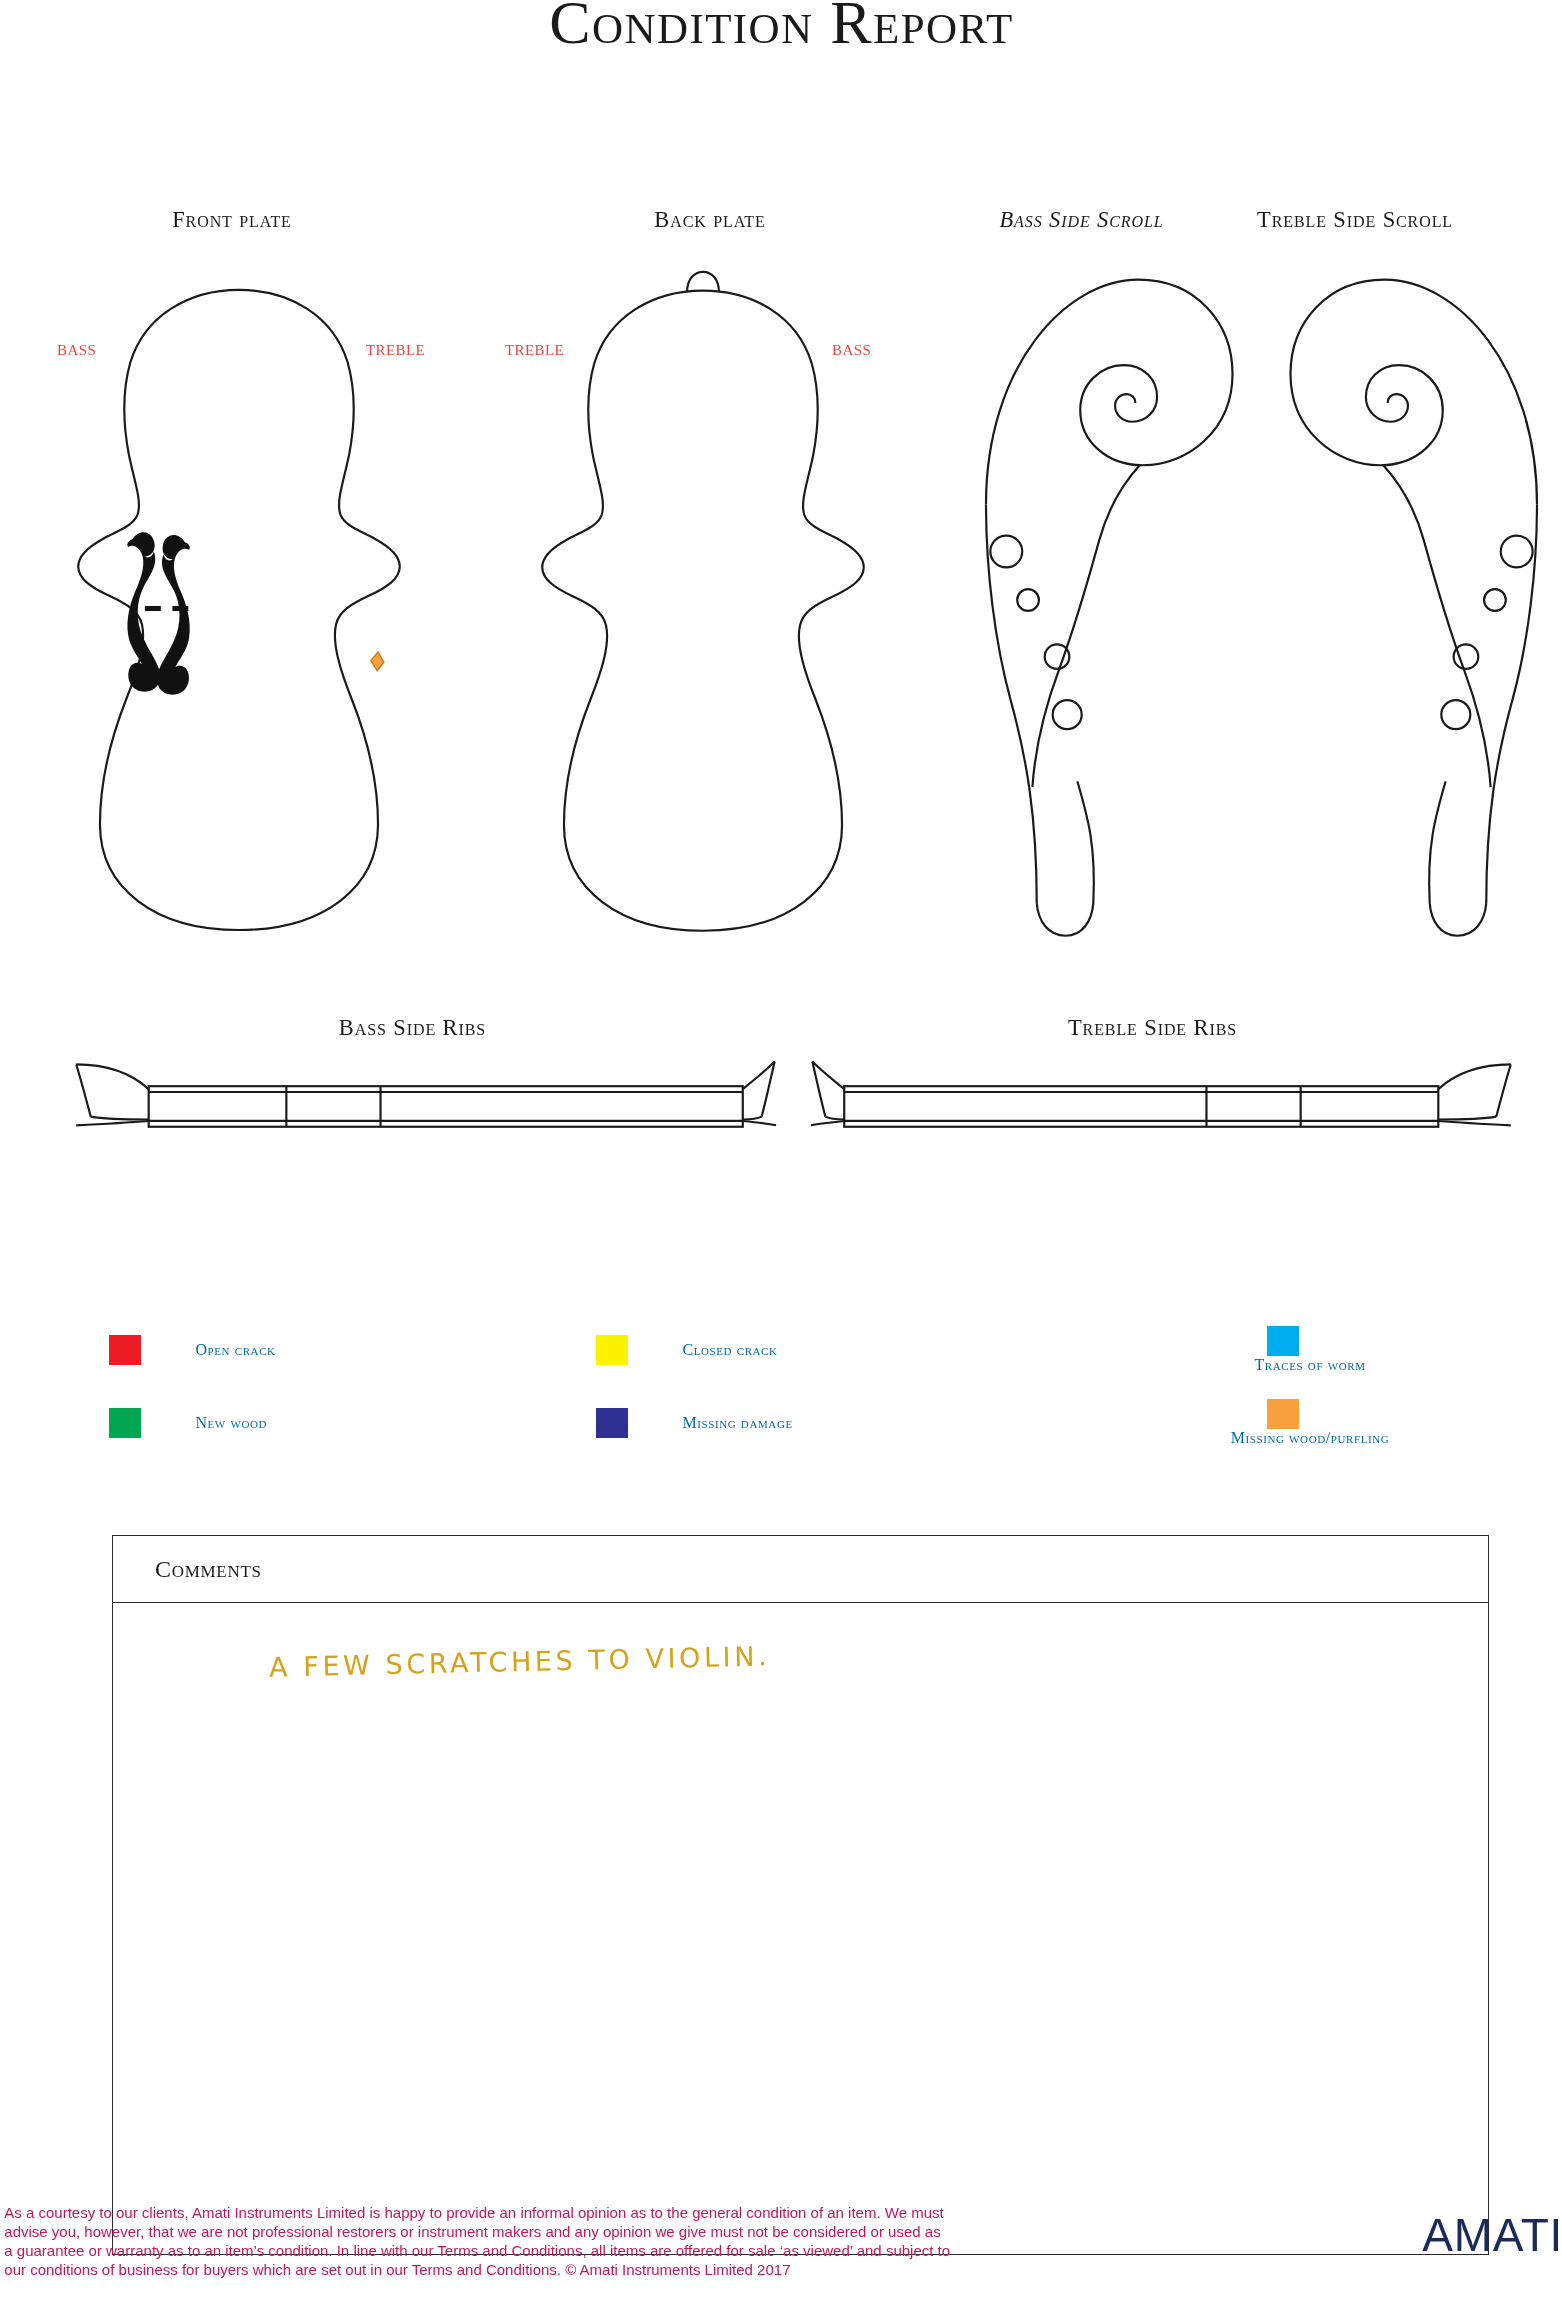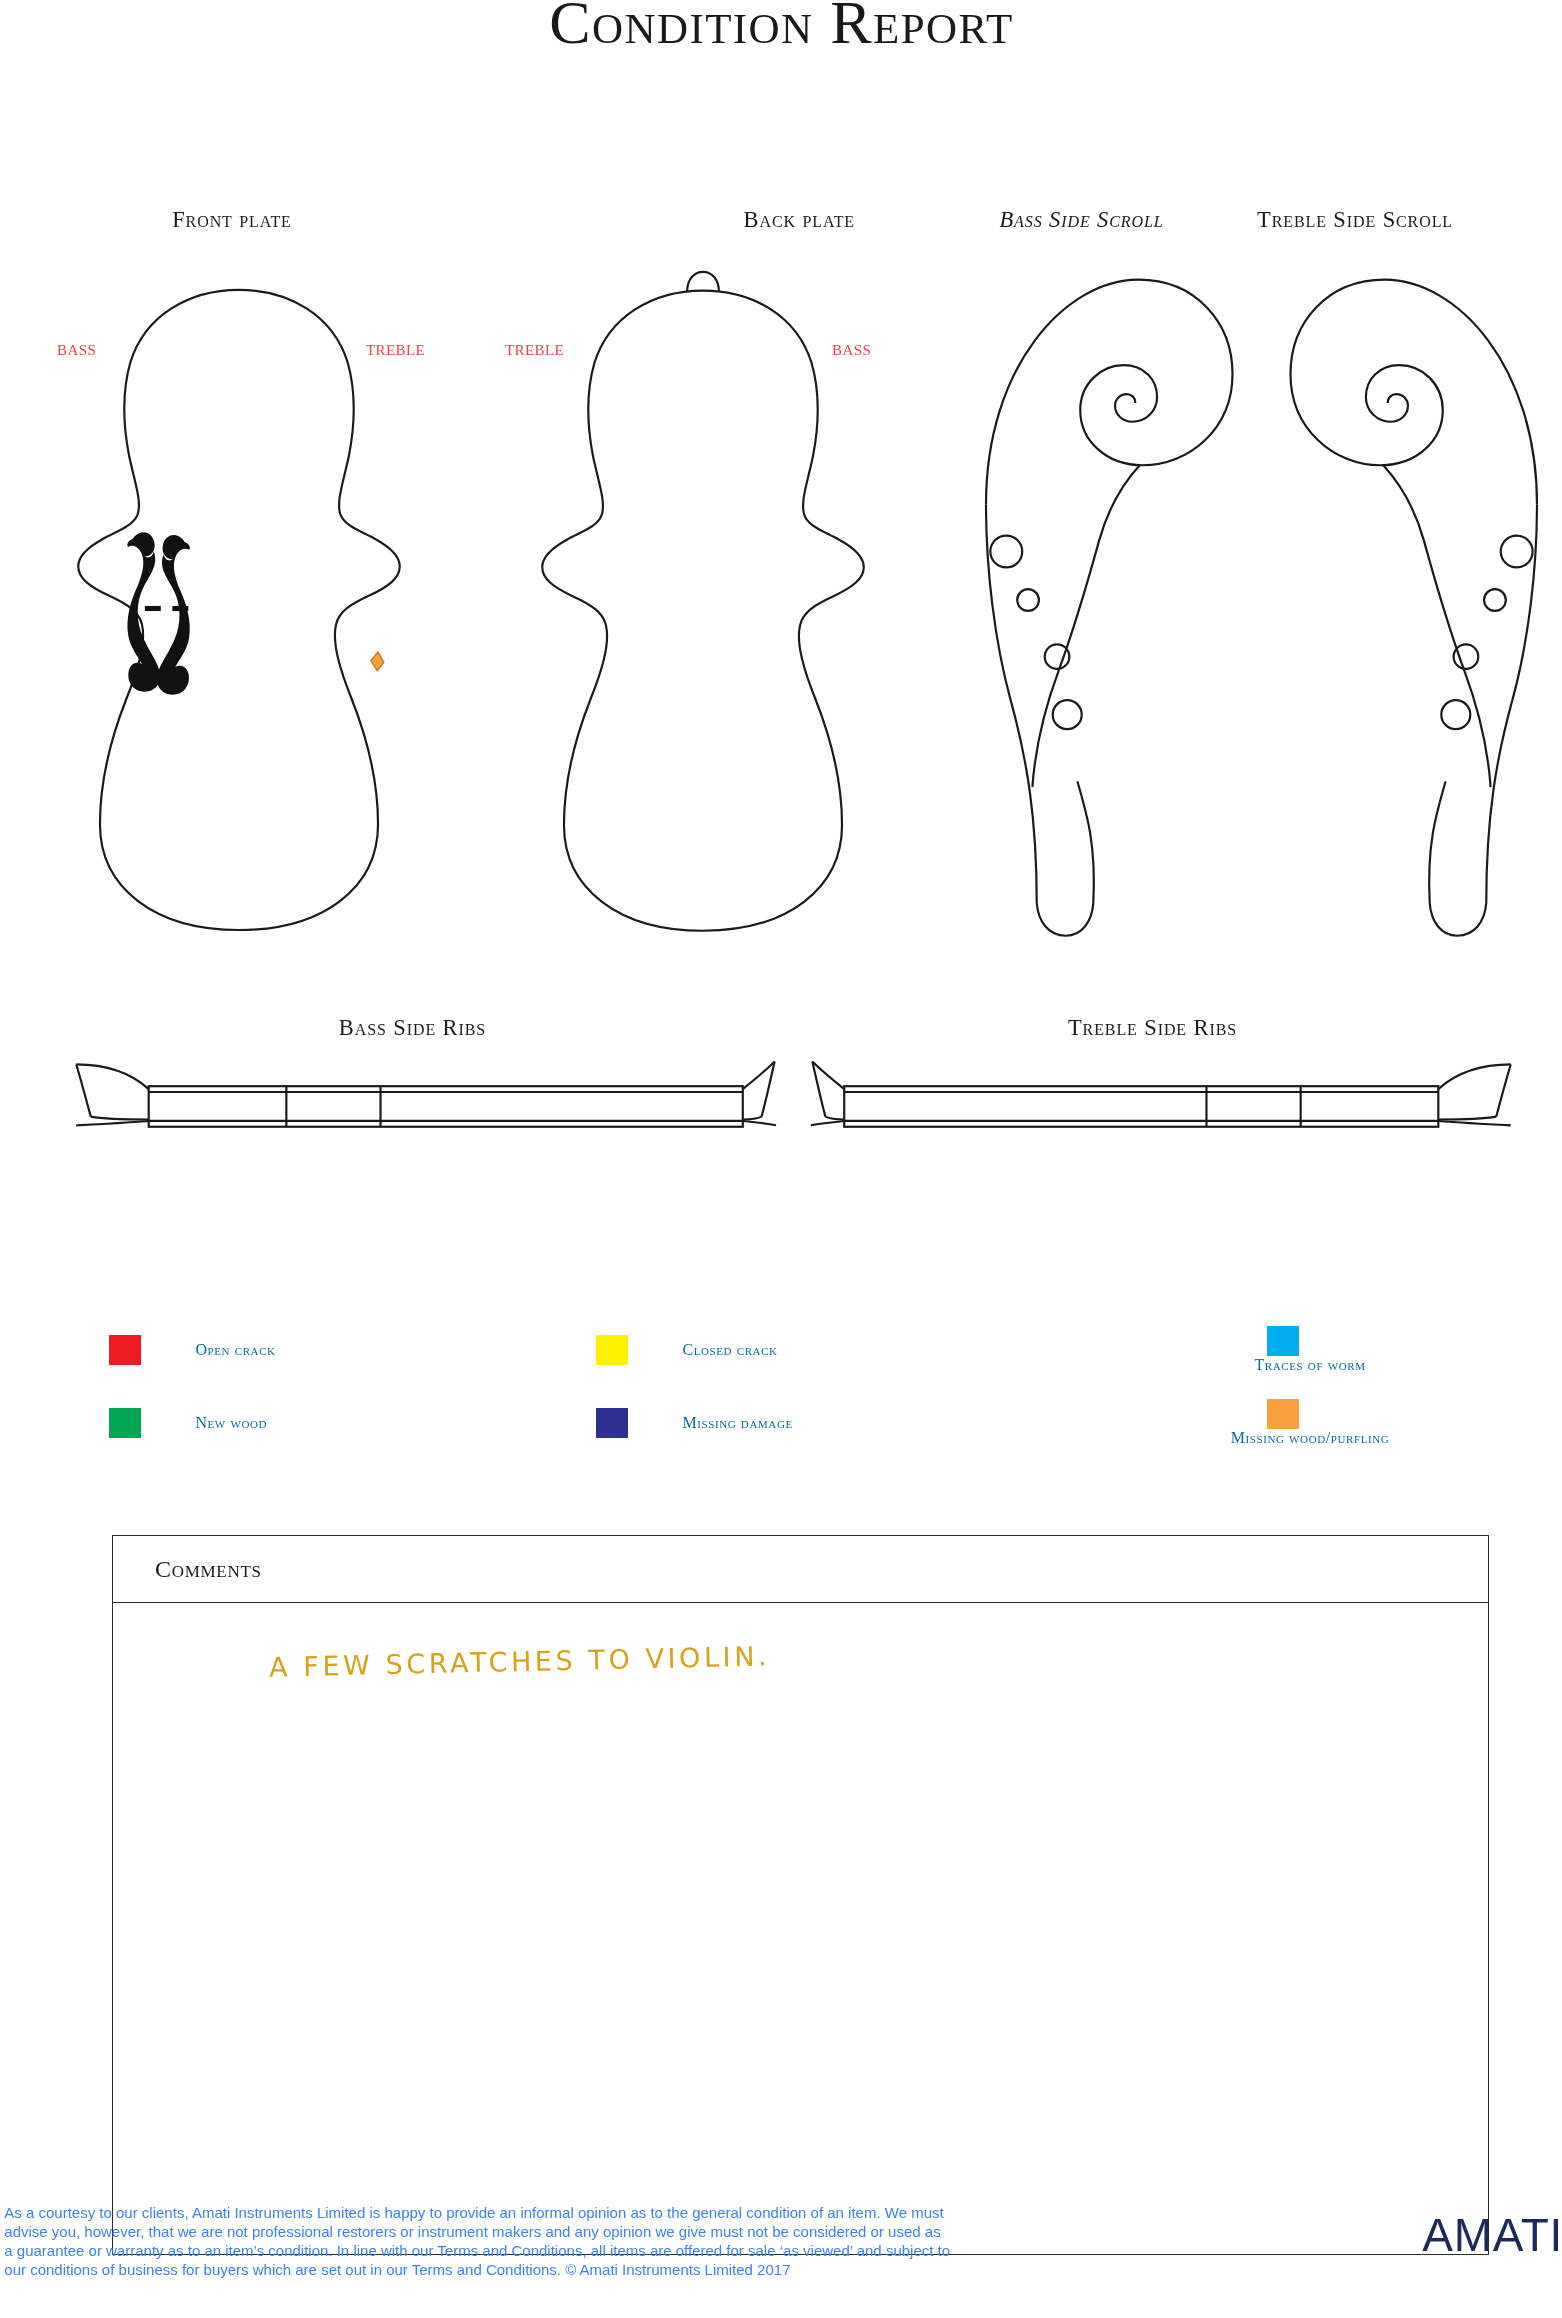--- a/index.html
+++ b/index.html
@@ -136,21 +136,21 @@
 
   
   .footer {
     position: absolute;
     left: 4.3px;
     top: 2203px;
     width: 1174px;
     font-family: "Liberation Sans", sans-serif;
     font-size: 15px;
     line-height: 19px;
-    color: #3b82f6;
+    color: #be185d;
   }
   .footer p { margin: 0; }
 
   .brand {
     position: absolute;
     right: 0px;
     top: 2212px;
     font-family: "Liberation Sans", sans-serif;
     font-size: 46px;
     letter-spacing: 0.7px;
@@ -160,21 +160,21 @@
   }
 </style>
 </head>
 <body>
 
 <div class="page">
 
   <div class="title">Condition Report</div>
 
   <div class="caption" style="left: 87px; top: 207px; width: 290px;">Front plate</div>
-  <div class="caption" style="left: 565px; top: 207px; width: 290px; text-align: right;">Back plate</div>
+  <div class="caption" style="left: 565px; top: 207px; width: 290px;">Back plate</div>
   <div class="caption" style="left: 864px; top: 207px; width: 435px; font-style: italic;">Bass Side Scroll</div>
   <div class="caption" style="left: 1152px; top: 207px; width: 406px;">Treble Side Scroll</div>
 
   <div class="sidelabel" style="left: 57px; top: 342px;">BASS</div>
   <div class="sidelabel" style="left: 366px; top: 342px;">TREBLE</div>
   <div class="sidelabel" style="left: 505px; top: 342px;">TREBLE</div>
   <div class="sidelabel" style="left: 832px; top: 342px;">BASS</div>
 
   <div class="diagram" style="left: 29px; top: 268px; width: 420px; height: 681px;">
     <svg width="420" height="681" viewBox="0 0 580 940" xmlns="http://www.w3.org/2000/svg">

